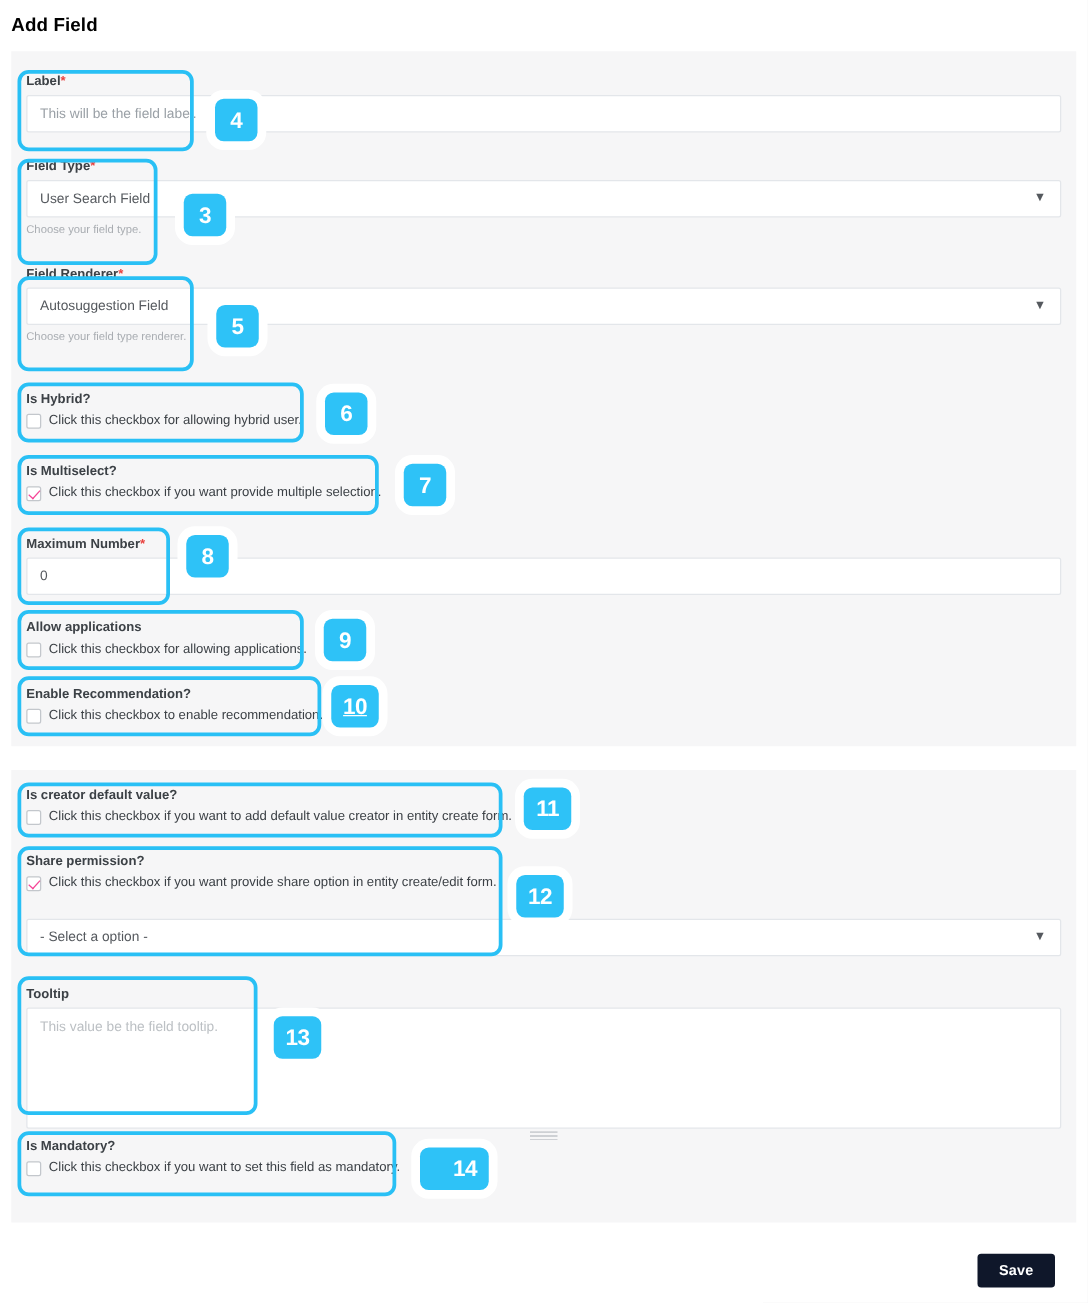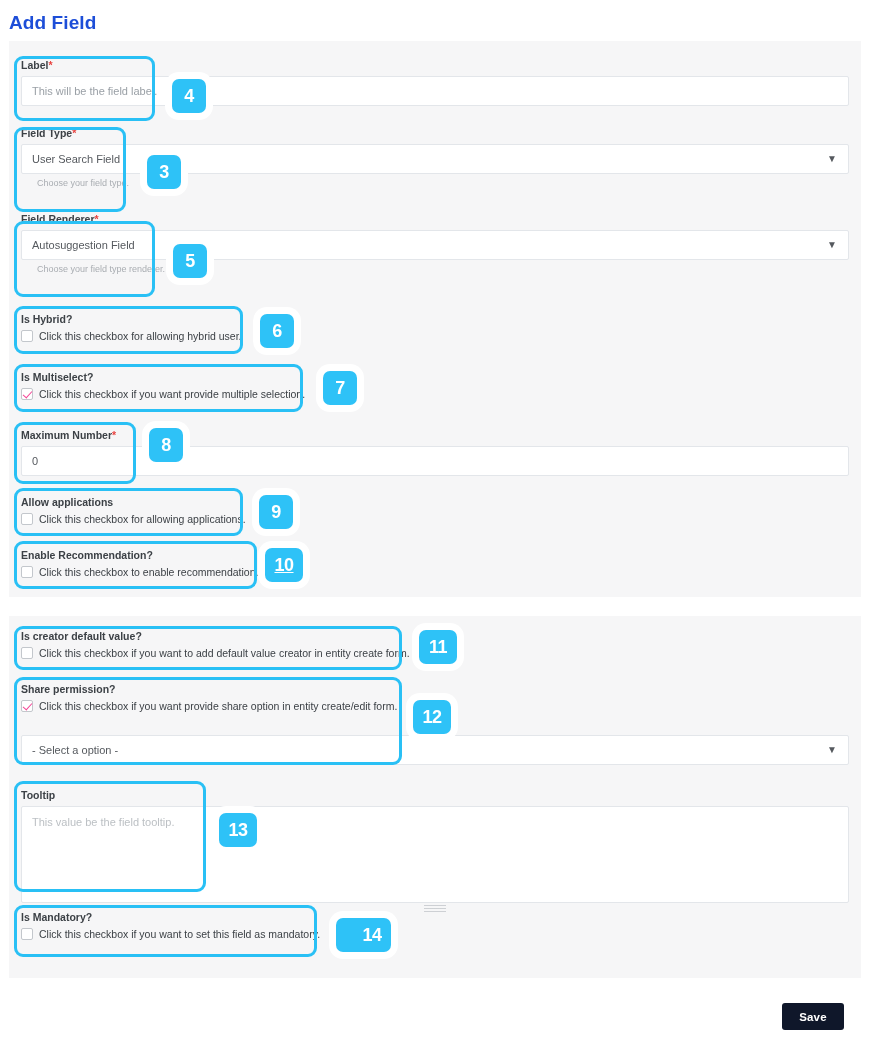--- a/index.html
+++ b/index.html
@@ -14,23 +14,23 @@
     color: #3a3f44;
     position: relative;
     overflow: hidden;
   }
 
   
   .page-title {
     position: absolute;
     left: 9px;
     top: 12px;
-    font-size: 19px;
+    font-size: 15px;
     font-weight: bold;
-    color: #1d4ed8;
+    color: #000000;
     letter-spacing: 0.1px;
   }
 
   
   .panel {
     position: absolute;
     left: 9px;
     width: 852px;
     background: #f6f6f7;
     box-sizing: border-box;
@@ -74,27 +74,26 @@
     top: 0;
     line-height: 28px;
     color: #55595e;
     font-size: 10px;
   }
   .help-text {
     font-size: 9px;
     color: #a9adb2;
     margin-top: 3px;
     line-height: 12px;
-    margin-left: 16px;
   }
 
   
   .cb-line {
     display: flex;
-    align-items: flex-start;
+    align-items: flex-end;
     gap: 6px;
     margin-top: 2px;
   }
   .cb {
     width: 12px;
     height: 12px;
     min-width: 12px;
     box-sizing: border-box;
     border: 1px solid #c3c7cc;
     border-radius: 2px;

